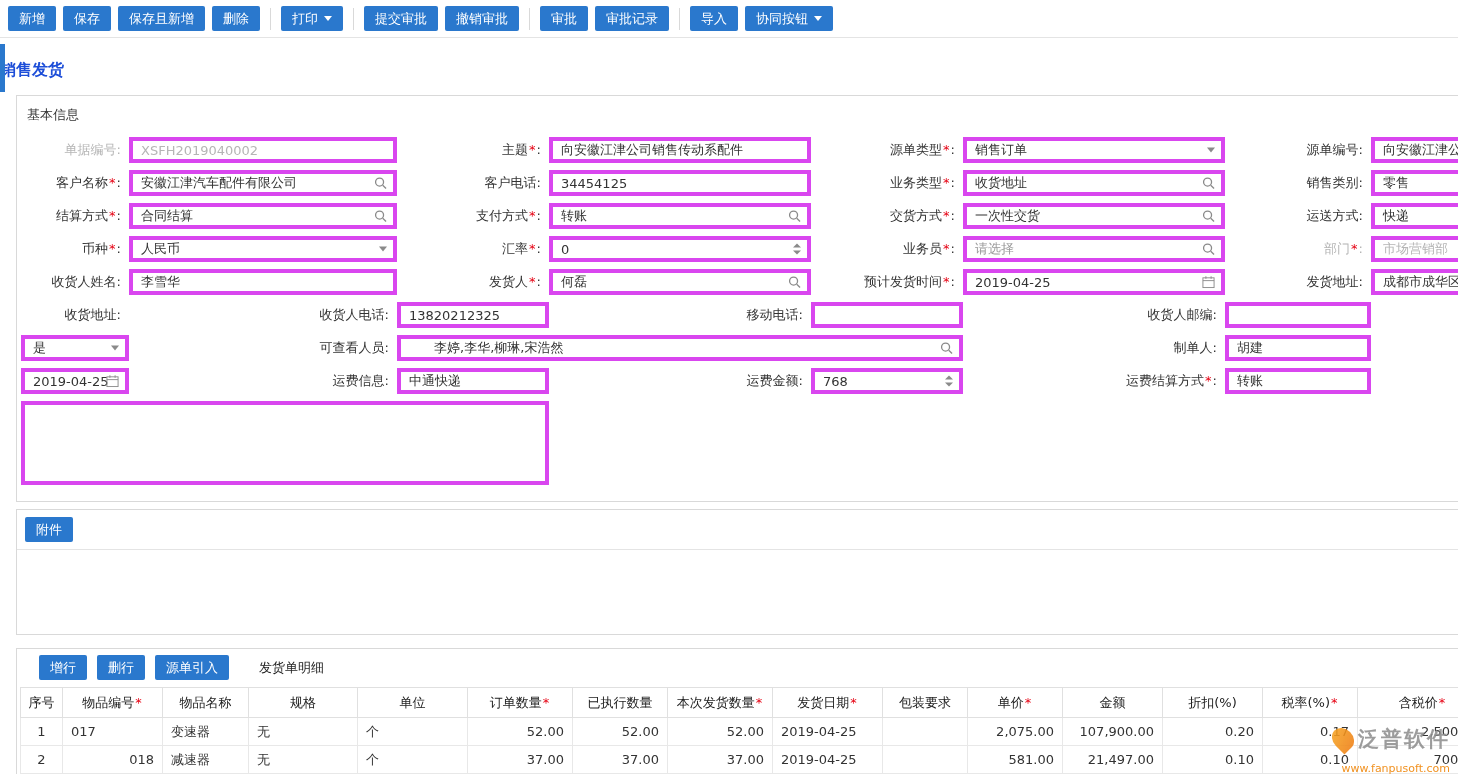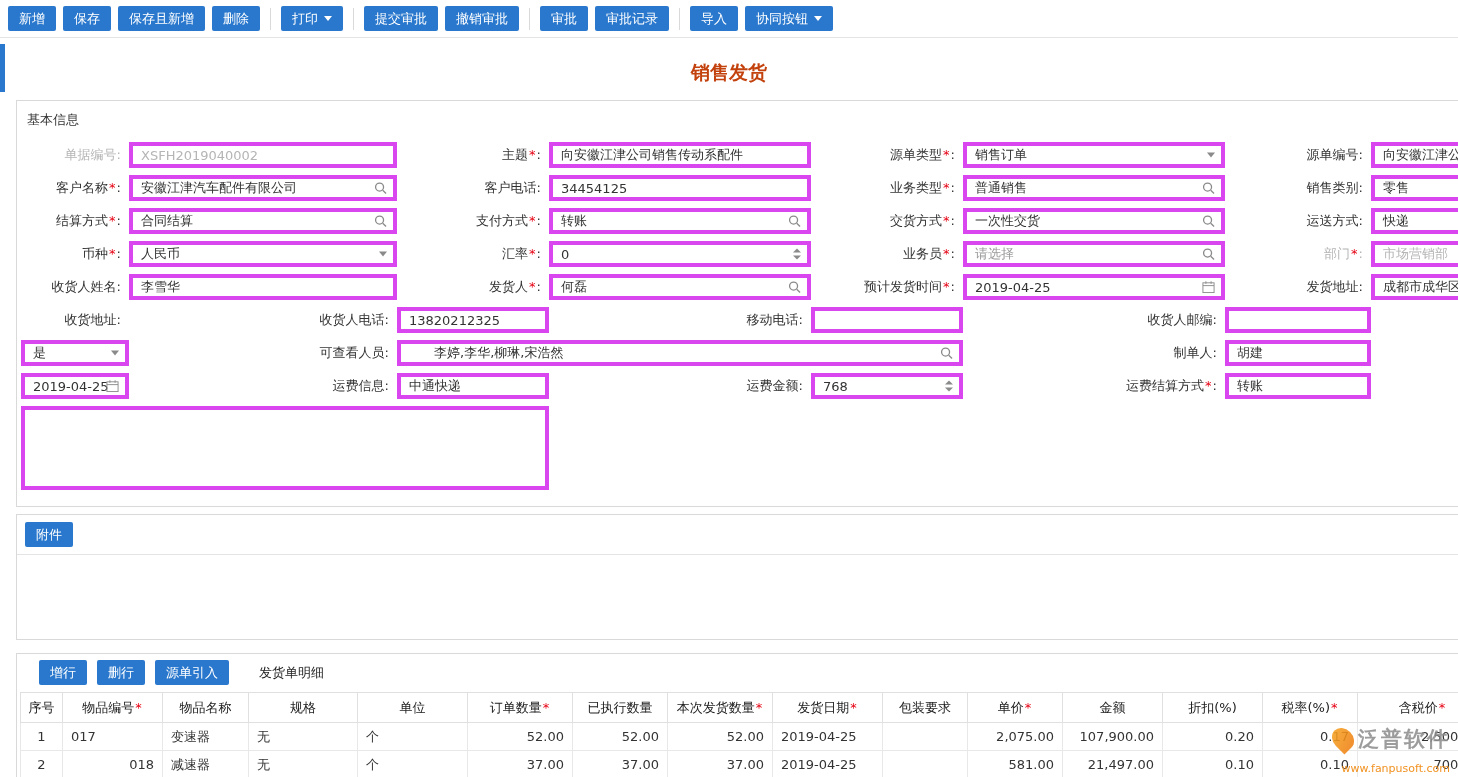--- a/index.html
+++ b/index.html
@@ -12,21 +12,21 @@
     border-bottom:1px solid #e4e4e4; background:#fff; }
   .btn { background:#2a78cd; color:#fff; border:none; border-radius:2px; height:25px;
     padding:0 11px; font-size:13px; cursor:pointer; display:inline-flex; align-items:center; gap:6px;
     font-family:inherit; white-space:nowrap; }
   .tb-sep { width:1px; height:22px; background:#d9d9d9; margin:0 3px; }
   .caret { width:0; height:0; border-left:4px solid transparent; border-right:4px solid transparent;
     border-top:5px solid #fff; display:inline-block; }
 
   .left-accent { position:absolute; left:0; top:44px; width:5px; height:48px; background:#2a78cd; }
 
-  .page-title { text-align:center; font-size:19px; font-weight:700; padding:22px 0 14px; color:#c2410c; }
+  .page-title { text-align:left; font-size:16px; font-weight:700; padding:22px 0 14px; color:#1d4ed8; }
 
   
   .panel { margin-left:16px; width:1660px; border:1px solid #d9d9d9; background:#fff; }
   .section-label { padding:10px 10px 0; font-size:13px; color:#333; }
 
   
   .form-grid { display:grid;
     grid-template-columns:108px 268px 152px 262px 152px 262px 146px 300px;
     grid-auto-rows:minmax(26px,auto); row-gap:7px; padding:13px 0 16px 4px; }
   .f-label { text-align:right; padding-right:8px; line-height:26px; white-space:nowrap; }
@@ -149,21 +149,21 @@
             <line x1="9.4" y1="9.4" x2="13" y2="13" stroke="#8a8a8a" stroke-width="1.4"></line>
           </svg>
         </span>
       </div>
       <div class="f-label">客户电话:</div>
       <div class="f-ctl">
         <span class="f-value">34454125</span>
       </div>
       <div class="f-label">业务类型<span class="req">*</span>:</div>
       <div class="f-ctl">
-        <span class="f-value">普通销售</span>
+        <span class="f-value">收货地址</span>
         <span class="f-icon">
           <svg width="13" height="13" viewBox="0 0 14 14">
             <circle cx="6" cy="6" r="4.3" fill="none" stroke="#8a8a8a" stroke-width="1.4"></circle>
             <line x1="9.4" y1="9.4" x2="13" y2="13" stroke="#8a8a8a" stroke-width="1.4"></line>
           </svg>
         </span>
       </div>
       <div class="f-label">销售类别:</div>
       <div class="f-ctl">
         <span class="f-value">零售</span>

